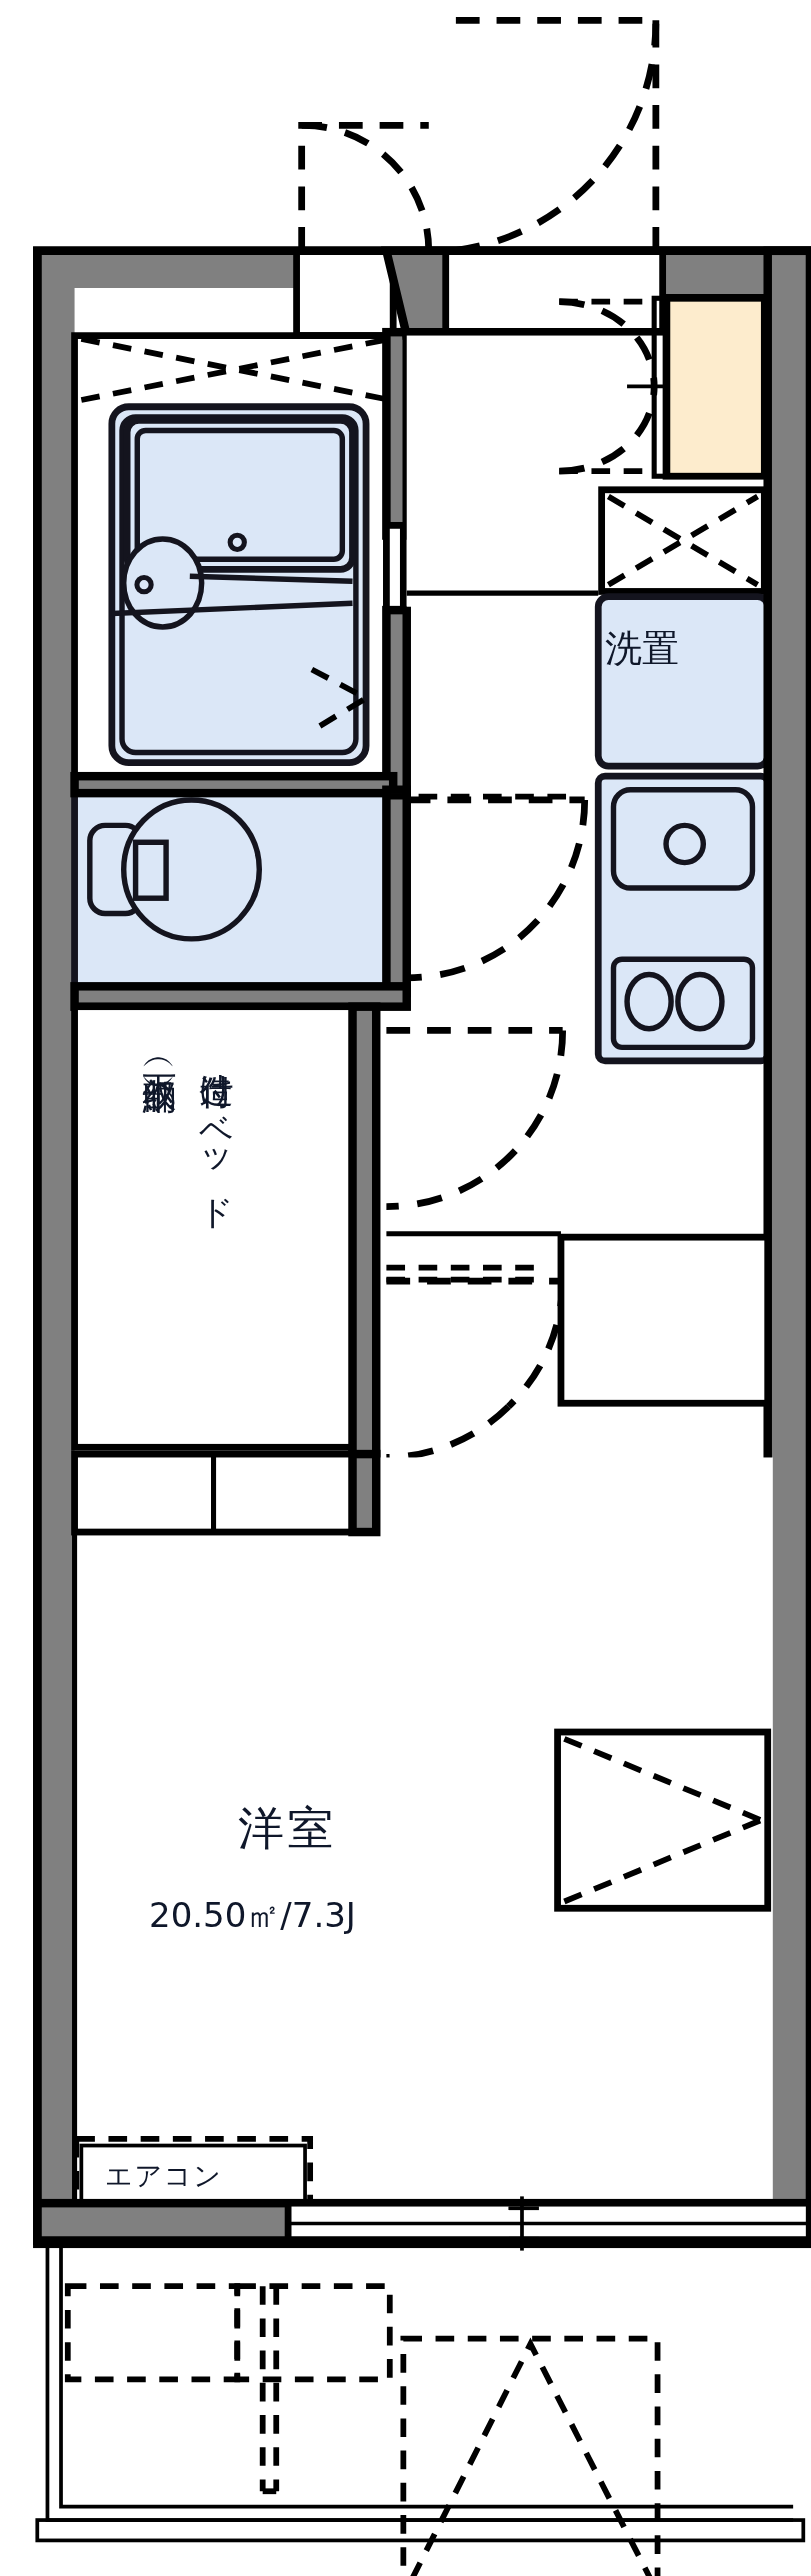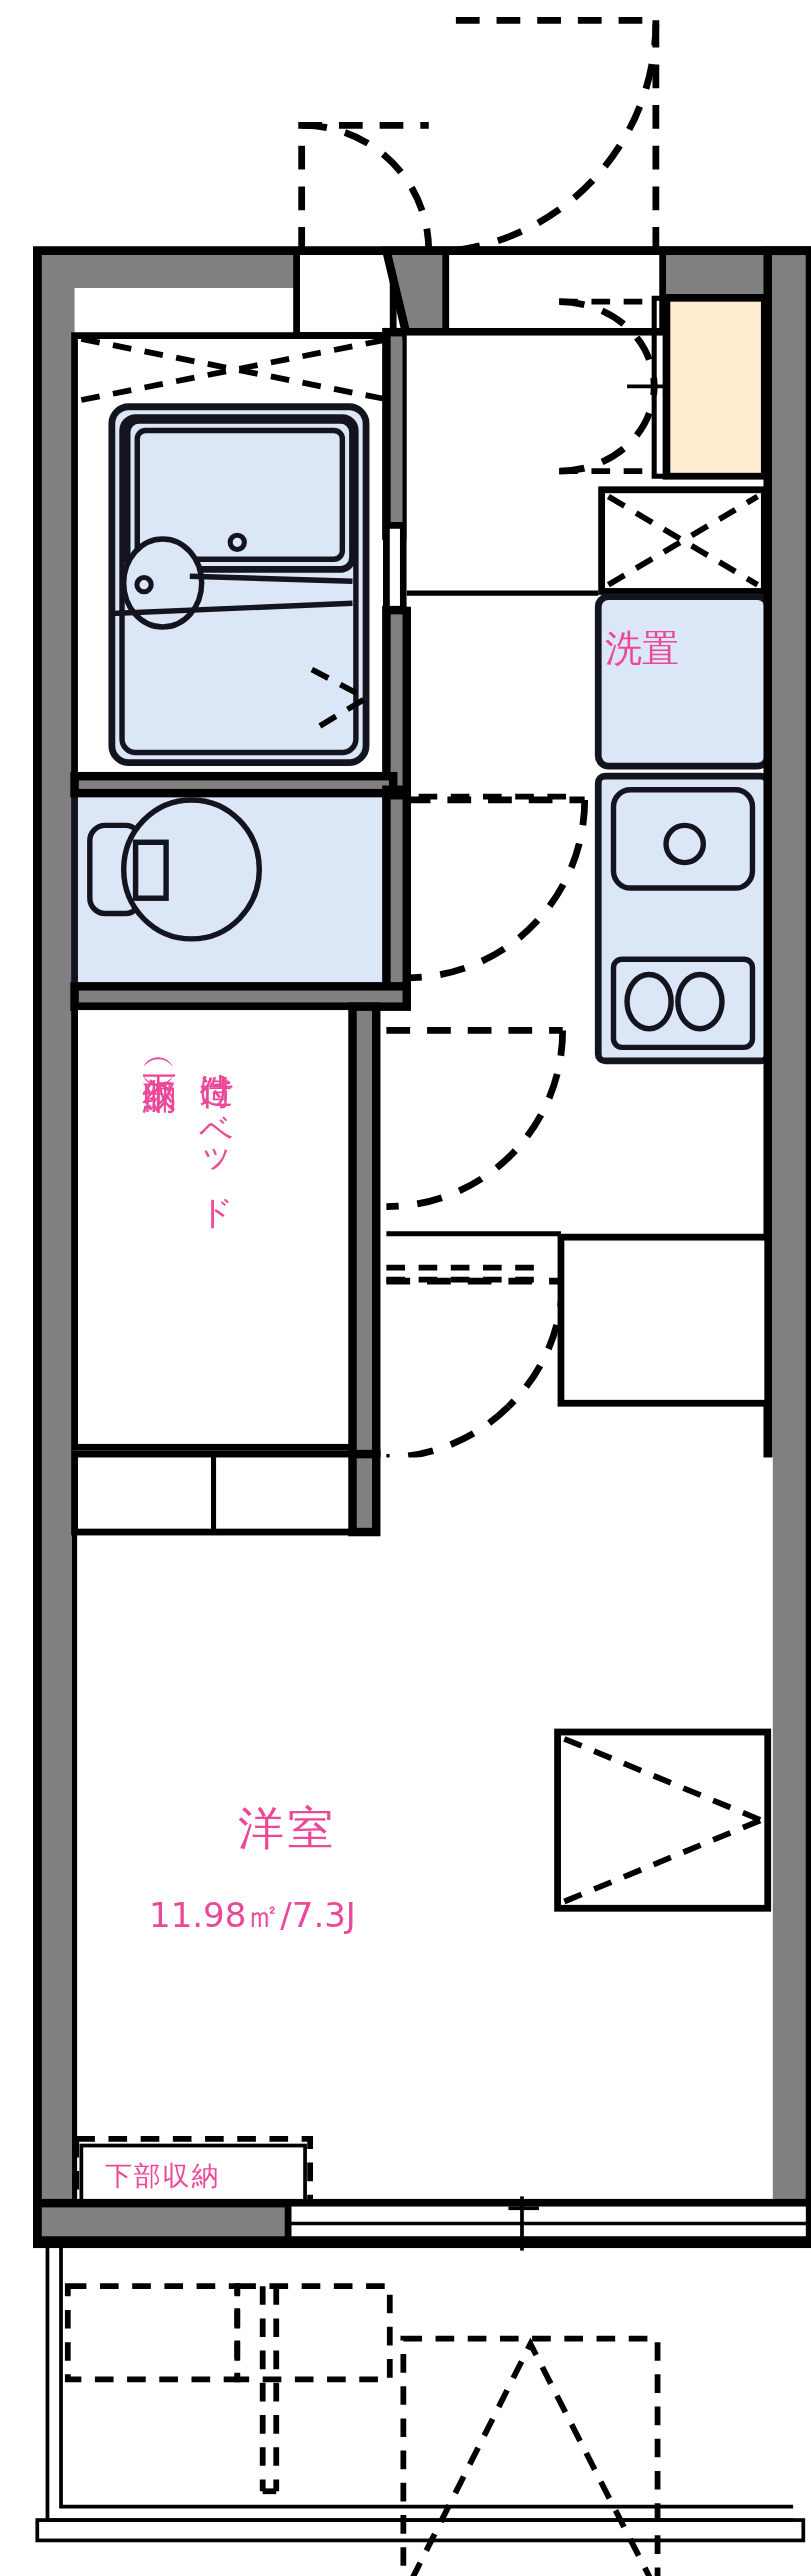--- a/index.html
+++ b/index.html
@@ -5,21 +5,21 @@
 <style>
   html,body{margin:0;padding:0;background:#ffffff;}
   body{
     font-family:"Liberation Sans", sans-serif;
     width:812px;height:2576px;position:relative;overflow:hidden;
   }
   #plan{position:absolute;left:0;top:0;width:812px;height:2576px;}
   .lbl{
     position:absolute;
     font-family:"DejaVu Sans","Liberation Sans",sans-serif;
-    color:#ec4899;
+    color:#0f172a;
     white-space:pre;
     line-height:1;
     pointer-events:none;
   }
   
   .vlbl{
     writing-mode:vertical-rl;
     text-orientation:upright;
     letter-spacing:1.8px;
   }
@@ -284,16 +284,16 @@
 </svg>
 
 <div id="label-washer" class="lbl" style="left: 605px; top: 630px; font-size: 37px;">洗置</div>
 
 <div id="label-storage-a" class="lbl vlbl" style="left: 200px; top: 1047px; font-size: 34px;">造付けベッド</div>
 
 <div id="label-storage-b" class="lbl vlbl" style="left: 143px; top: 1047px; font-size: 34px;">（下部収納）</div>
 
 <div id="label-room-name" class="lbl" style="left: 238px; top: 1805px; font-size: 46px;">洋室</div>
 
-<div id="label-room-area" class="lbl" style="left: 149px; top: 1898px; font-size: 34px;">11.98㎡/7.3J</div>
-
-<div id="label-aircon" class="lbl" style="left: 105px; top: 2162px; font-size: 27px;">下部収納</div>
+<div id="label-room-area" class="lbl" style="left: 149px; top: 1898px; font-size: 34px;">20.50㎡/7.3J</div>
+
+<div id="label-aircon" class="lbl" style="left: 105px; top: 2162px; font-size: 27px;">エアコン</div>
 
 
 </body></html>

